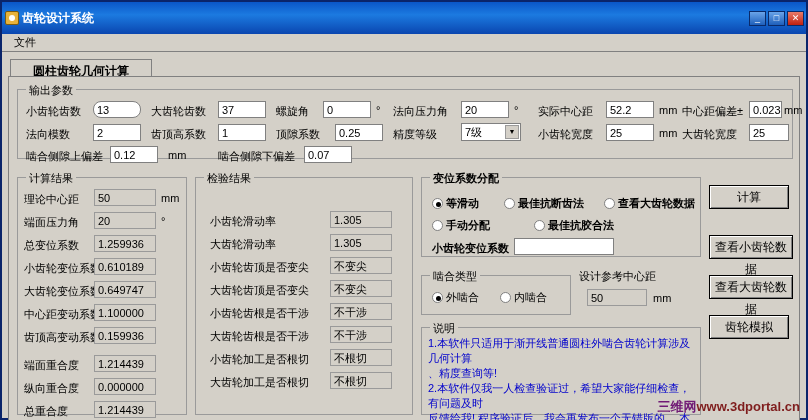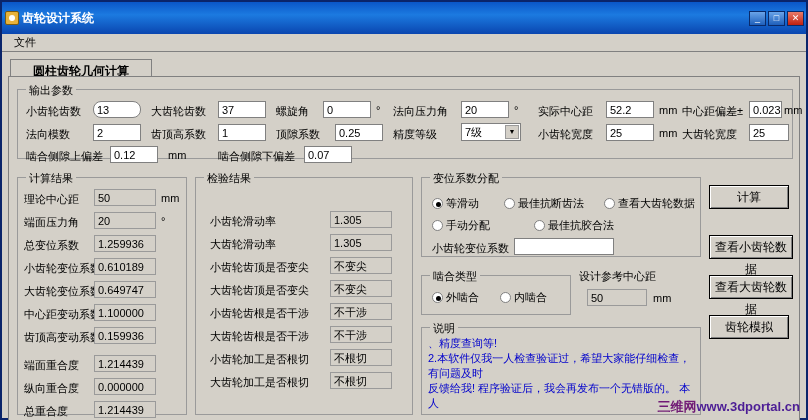--- a/index.html
+++ b/index.html
@@ -133,21 +133,21 @@
   }
   .note { position:absolute; font-size:11px; color:#0000cc; line-height:15px; }
   .note .indent { display:block; }
   .watermark {
     position:absolute; right:6px; bottom:2px;
     font-size: 13px; font-weight:bold;
     color:#cf2b2b;
     font-family:"Liberation Sans", sans-serif;
   }
   .watermark .cn { color:#701a75; }
-  .watermark .url { color:#4c1d95; }
+  .watermark .url { color:#7f1d1d; }
 </style>
 </head>
 <body>
 
 <div class="window">
 
   <div class="titlebar">
     <span class="tb-icon"></span>
     <span class="tb-title">齿轮设计系统</span>
     <span class="tb-buttons">
@@ -279,21 +279,21 @@
       <span class="lbl" style="left:14px; top:151px;">大齿轮齿根是否干涉</span>
       <span class="fld ro" style="left:134px; top:148px; width:62px;">不干涉</span>
 
       <span class="lbl" style="left:14px; top:174px;">小齿轮加工是否根切</span>
       <span class="fld ro" style="left:134px; top:171px; width:62px;">不根切</span>
 
       <span class="lbl" style="left:14px; top:197px;">大齿轮加工是否根切</span>
       <span class="fld ro" style="left:134px; top:194px; width:62px;">不根切</span>
     </div>
 
-    <div class="group" style="left:412px; top:100px; width:280px; height:80px;">
+    <div class="group" style="left:412px; top:100px; width:280px; height:80px;font-weight:bold;">
       <span class="legend">变位系数分配</span>
 
       <span class="radio checked" style="left:10px; top:18px;">
         <span class="dot"></span>
         <span>等滑动</span>
       </span>
       <span class="radio" style="left:82px; top:18px;">
         <span class="dot"></span>
         <span>最佳抗断齿法</span>
       </span>
@@ -327,20 +327,21 @@
       </span>
     </div>
 
     <span class="lbl" style="left:570px; top:192px;">设计参考中心距</span>
     <span class="fld ro" style="left:578px; top:212px; width:60px;">50</span>
     <span class="lbl" style="left:644px; top:215px;">mm</span>
 
     <div class="group" style="left:412px; top:250px; width:280px; height:88px;">
       <span class="legend">说明</span>
       <div class="note" style="left:6px; top:8px; width:268px;">
+        <span class="indent">1.本软件只适用于渐开线普通圆柱外啮合齿轮计算涉及几何计算</span>
         <span class="indent">、精度查询等!</span>
         <span class="indent">2.本软件仅我一人检查验证过，希望大家能仔细检查，有问题及时</span>
         <span class="indent">反馈给我! 程序验证后，我会再发布一个无错版的。            本人</span>
 
       </div>
     </div>
 
     <span class="btn" style="left:700px; top:108px; width:80px;">计算</span>
     <span class="btn" style="left:700px; top:158px; width:84px;">查看小齿轮数据</span>
     <span class="btn" style="left:700px; top:198px; width:84px;">查看大齿轮数据</span>

